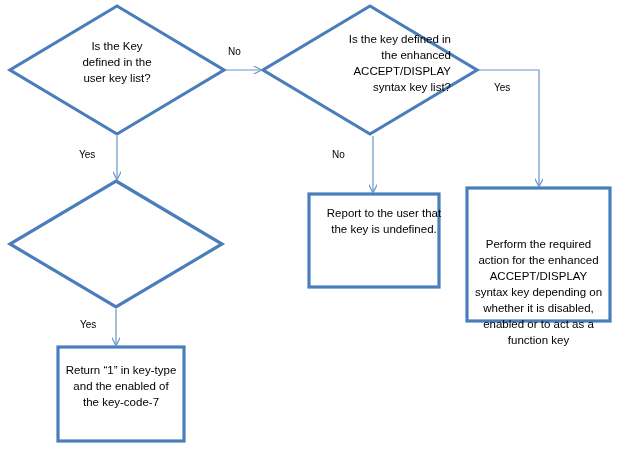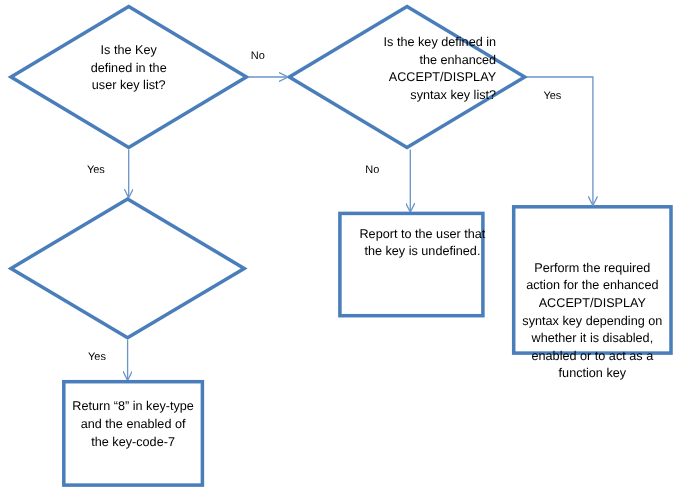--- a/index.html
+++ b/index.html
@@ -85,21 +85,21 @@
   <div class="node-text" style="left:47px; top:38px; width:140px;">Is the Key
 defined in the
 user key list?</div>
 
   <div class="node-text" style="left:289px; top:31px; width:162px;text-align:right;">Is the key defined in
 the enhanced
 ACCEPT/DISPLAY
 syntax key list?</div>
 
 
-  <div class="node-text" style="left:64px; top:362px; width:114px; white-space:normal;"><span>Return “8” in </span><span class="italic">key-type</span><span> and the enabled of the </span><span class="italic">key-code-7</span></div>
+  <div class="node-text" style="left:64px; top:362px; width:114px; white-space:normal;"><span>Return “1” in </span><span class="italic">key-type</span><span> and the enabled of the </span><span class="italic">key-code-7</span></div>
 
   <div class="node-text" style="left:326px; top:205px; width:116px; white-space:normal;"><span>Report to the user that the key is undefined.</span></div>
 
   <div class="node-text" style="left:472px; top:197px; width:133px; white-space:normal;margin-top:39px;"><span>Perform the required action for the enhanced ACCEPT/DISPLAY syntax key depending on whether it is disabled, enabled or to act as a function key</span></div>
 
   <div class="edge-label" style="left:228px; top:45px;">No</div>
 
   <div class="edge-label" style="left:79px; top:148px;">Yes</div>
 
   <div class="edge-label" style="left:494px; top:81px;">Yes</div>

